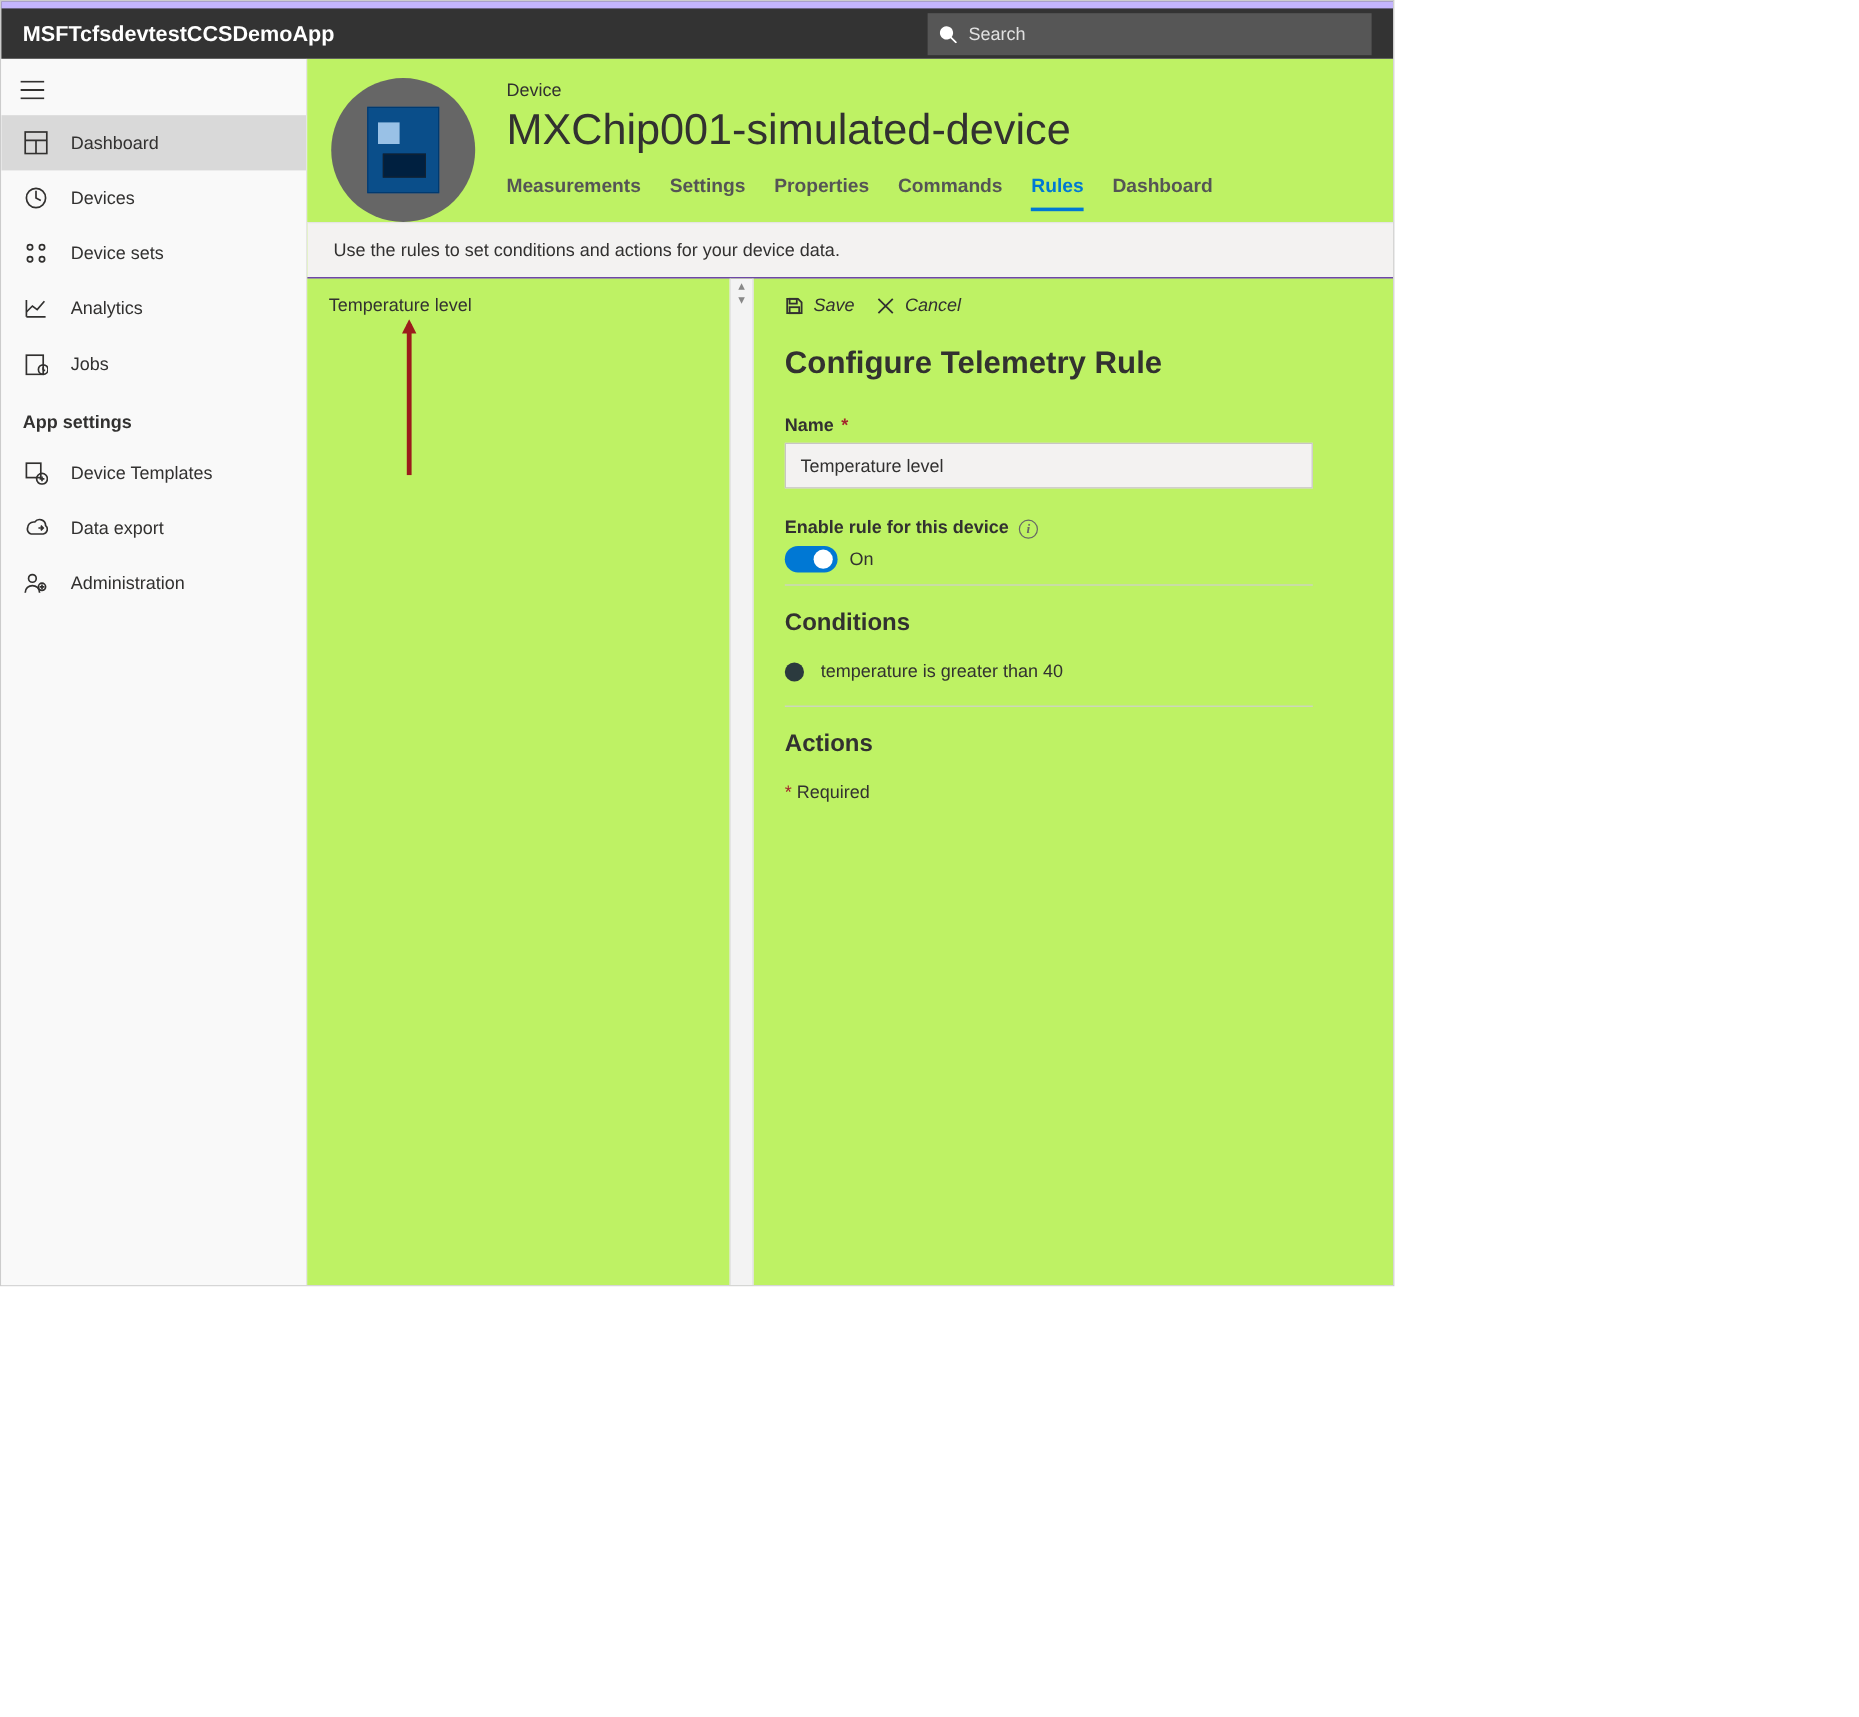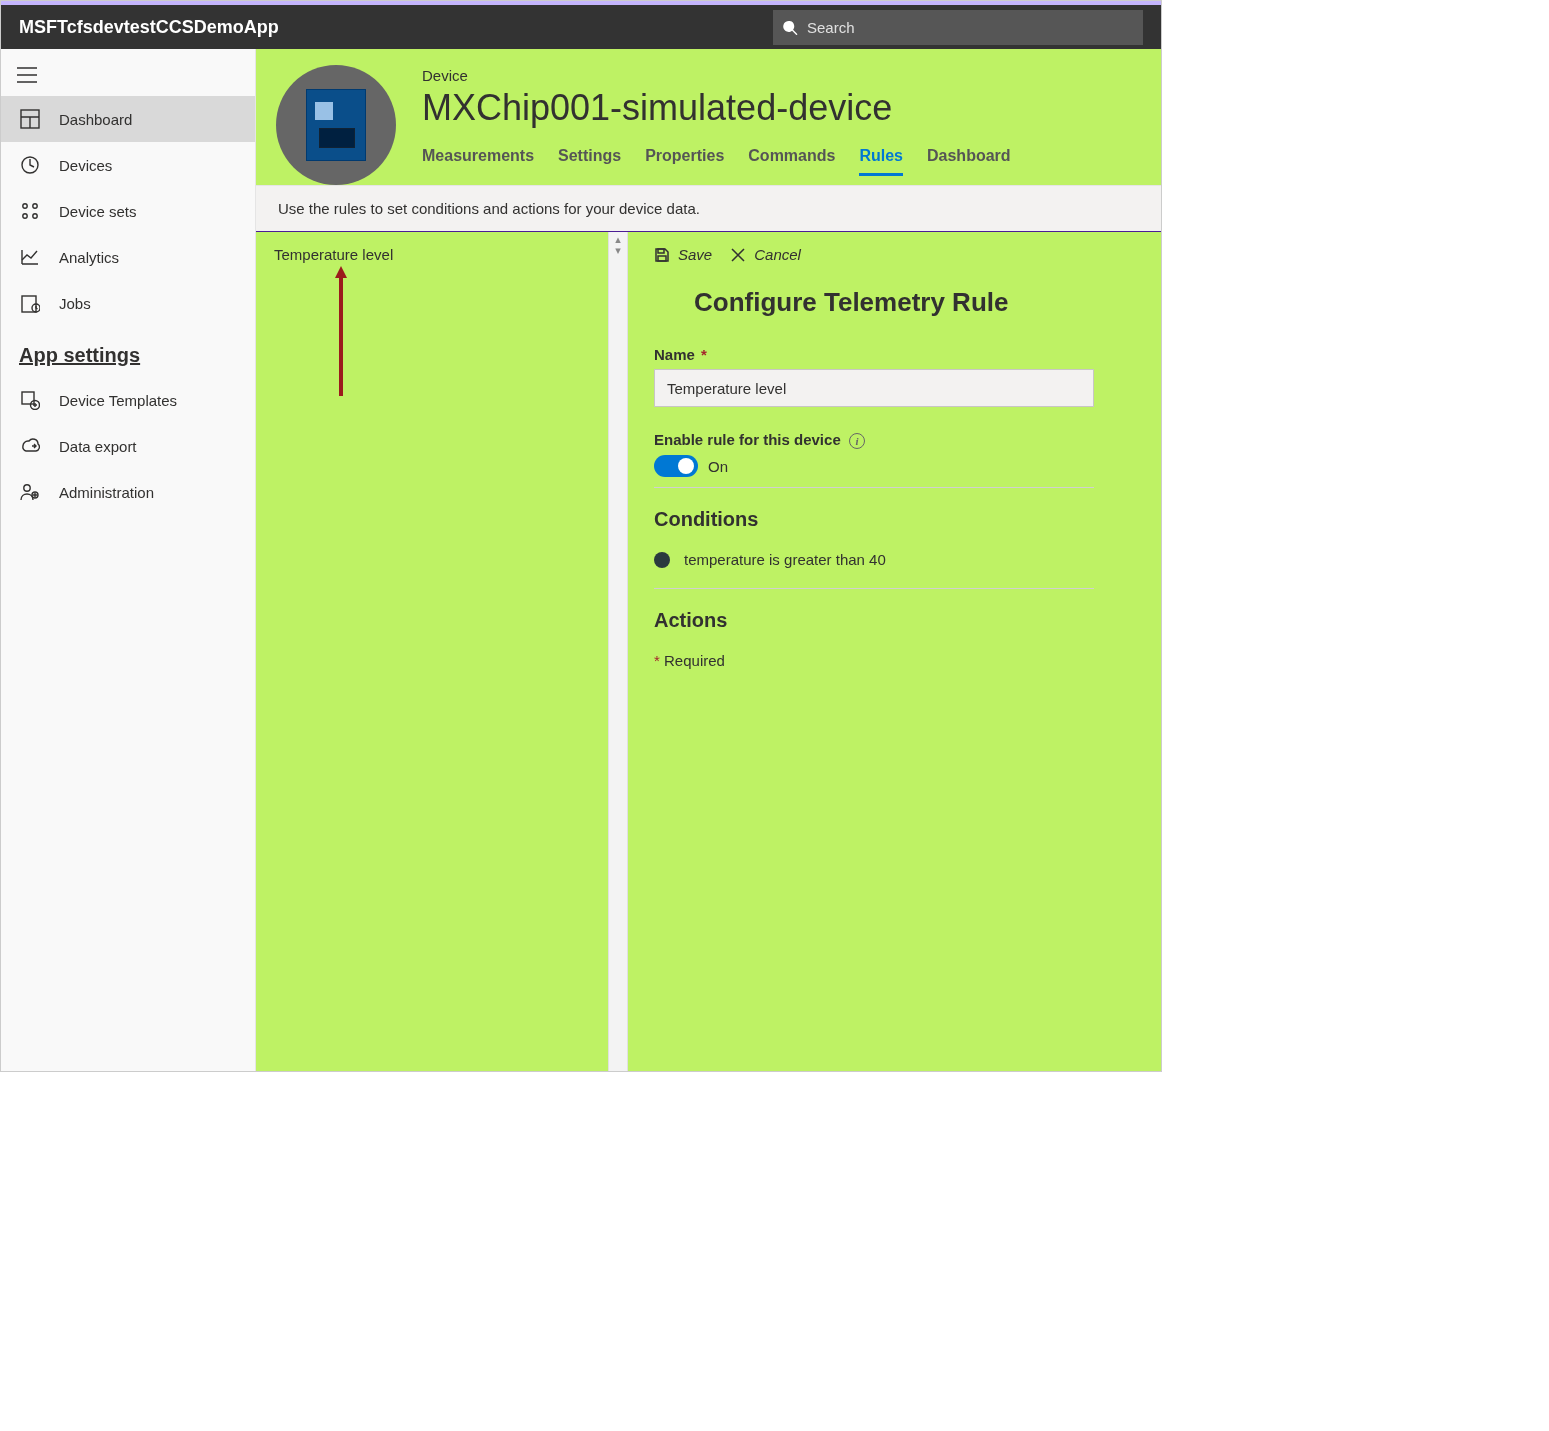--- a/index.html
+++ b/index.html
@@ -1,32 +1,32 @@
 <!DOCTYPE html>
 <html><head>
   <meta charset="utf-8">
   <style>
     * { margin: 0; padding: 0; box-sizing: border-box; }
     body { font-family: 'Segoe UI', Tahoma, sans-serif; background: #fff; color: #323130; font-size: 14px; }
     .app-frame { border: 1px solid #ccc; width: 1162px; height: 1072px; display: flex; flex-direction: column; overflow: hidden; }
-    .topbar { background: #333; color: #fff; height: 48px; display: flex; align-items: center; padding: 0 18px; justify-content: space-between; border-top: 4px solid #c4b5fd; }
+    .topbar { background: #333; color: #fff; height: 48px; display: flex; align-items: center; padding: 0 18px; justify-content: space-between; border-top: 6px solid #c4b5fd; }
     .topbar-title { font-size: 18px; font-weight: 700; }
     .search-wrap { background: #565656; width: 370px; height: 35px; display: flex; align-items: center; padding: 0 10px; border-radius: 0; }
     .search-wrap svg { width: 16px; height: 16px; fill: #fff; margin-right: 8px; flex-shrink: 0; }
     .search-wrap input { background: transparent; border: none; color: #fff; font-size: 15px; outline: none; flex: 1; }
     .search-wrap input::placeholder { color: #e0e0e0; }
     .body { flex: 1; display: flex; overflow: hidden; }
     .sidebar { width: 255px; background: #f9f9f9; border-right: 1px solid #e5e5e5; padding-top: 8px; }
     .sidebar .hamburger { padding: 10px 16px; cursor: pointer; width: fit-content; }
     .sidebar .hamburger svg { width: 20px; height: 16px; }
     .nav-item { display: flex; align-items: center; padding: 12px 16px 12px 18px; cursor: pointer; color: #323130; font-size: 15px; gap: 18px; }
     .nav-item.selected { background: #d9d9d9; }
     .nav-item .ico { width: 22px; height: 22px; display: flex; align-items: center; justify-content: center; }
     .nav-item .ico svg { width: 20px; height: 20px; stroke: #323130; fill: none; stroke-width: 1.4; }
-    .nav-section { font-weight: 600; font-size: 20px; padding: 18px 16px 10px 18px; color: #323130; text-decoration: underline; }
+    .nav-section { font-weight: 600; font-size: 15px; padding: 18px 16px 10px 18px; color: #323130; }
     .main { flex: 1; display: flex; flex-direction: column; background: #bef264; overflow: hidden; }
     .device-header { display: flex; padding: 16px 20px 0 20px; gap: 26px; }
     .device-avatar { width: 120px; height: 120px; border-radius: 50%; background: #666; display: flex; align-items: center; justify-content: center; flex-shrink: 0; }
     .chip-board { width: 60px; height: 72px; background: #0a4e8a; border: 1px solid #003a70; position: relative; }
     .chip-board::before { content: ""; position: absolute; top: 12px; left: 8px; width: 18px; height: 18px; background: #99c1e6; }
     .chip-board::after { content: ""; position: absolute; bottom: 12px; left: 12px; width: 34px; height: 18px; background: #002040; border: 1px solid #123; }
     .device-info { flex: 1; display: flex; flex-direction: column; }
     .device-kicker { font-size: 15px; color: #323130; margin-top: 2px; }
     .device-title { font-size: 36px; font-weight: 400; color: #323130; margin-top: 2px; line-height: 1.2; }
     .tabs { display: flex; gap: 24px; margin-top: 18px; padding-bottom: 0; }
@@ -36,21 +36,21 @@
     .rules-body { flex: 1; display: flex; overflow: hidden; }
     .rule-list { width: 352px; padding: 14px 18px; position: relative; }
     .rule-item { font-size: 15px; color: #323130; }
     .arrow-marker { position: absolute; left: 78px; top: 34px; }
     .spinner-col { width: 20px; background: #f3f3f3; display: flex; flex-direction: column; align-items: center; justify-content: flex-start; padding-top: 2px; border-left: 1px solid #e0e0e0; border-right: 1px solid #e0e0e0; }
     .spinner-col .chev { font-size: 11px; color: #888; line-height: 1; cursor: pointer; user-select: none; }
     .rule-form { flex: 1; padding: 14px 26px; overflow-y: auto; }
     .form-toolbar { display: flex; gap: 18px; align-items: center; margin-bottom: 24px; font-style: italic; }
     .tool-btn { display: flex; align-items: center; gap: 8px; cursor: pointer; color: #323130; font-size: 15px; }
     .tool-btn svg { width: 16px; height: 16px; stroke: #323130; fill: none; stroke-width: 1.5; }
-    .panel-title { font-size: 26px; font-weight: 700; margin-bottom: 28px; margin-left: 40px; }
+    .panel-title { font-size: 26px; font-weight: 700; margin-bottom: 28px; }
     .field-label { font-size: 15px; font-weight: 600; margin-bottom: 6px; display: block; }
     .required-star { color: #a4262c; font-weight: 700; margin-left: 2px; }
     .text-input { width: 100%; max-width: 440px; height: 38px; border: 1px solid #c8c6c4; background: #f3f2f1; padding: 0 12px; font-size: 15px; color: #323130; margin-bottom: 24px; }
     .toggle-row { display: flex; align-items: center; gap: 10px; margin-bottom: 10px; }
     .toggle { width: 44px; height: 22px; background: #0078d4; border-radius: 11px; position: relative; cursor: pointer; }
     .toggle .knob { position: absolute; width: 16px; height: 16px; background: #fff; border-radius: 50%; top: 3px; right: 4px; }
     .toggle-text { font-size: 15px; }
     .info-ico { display: inline-flex; width: 16px; height: 16px; border: 1px solid #666; border-radius: 50%; align-items: center; justify-content: center; font-size: 11px; color: #666; font-style: italic; font-family: serif; margin-left: 4px; }
     .divider { height: 1px; background: #d0d0d0; max-width: 440px; margin: 10px 0 20px 0; }
     .section-h { font-size: 20px; font-weight: 700; margin-bottom: 20px; }

